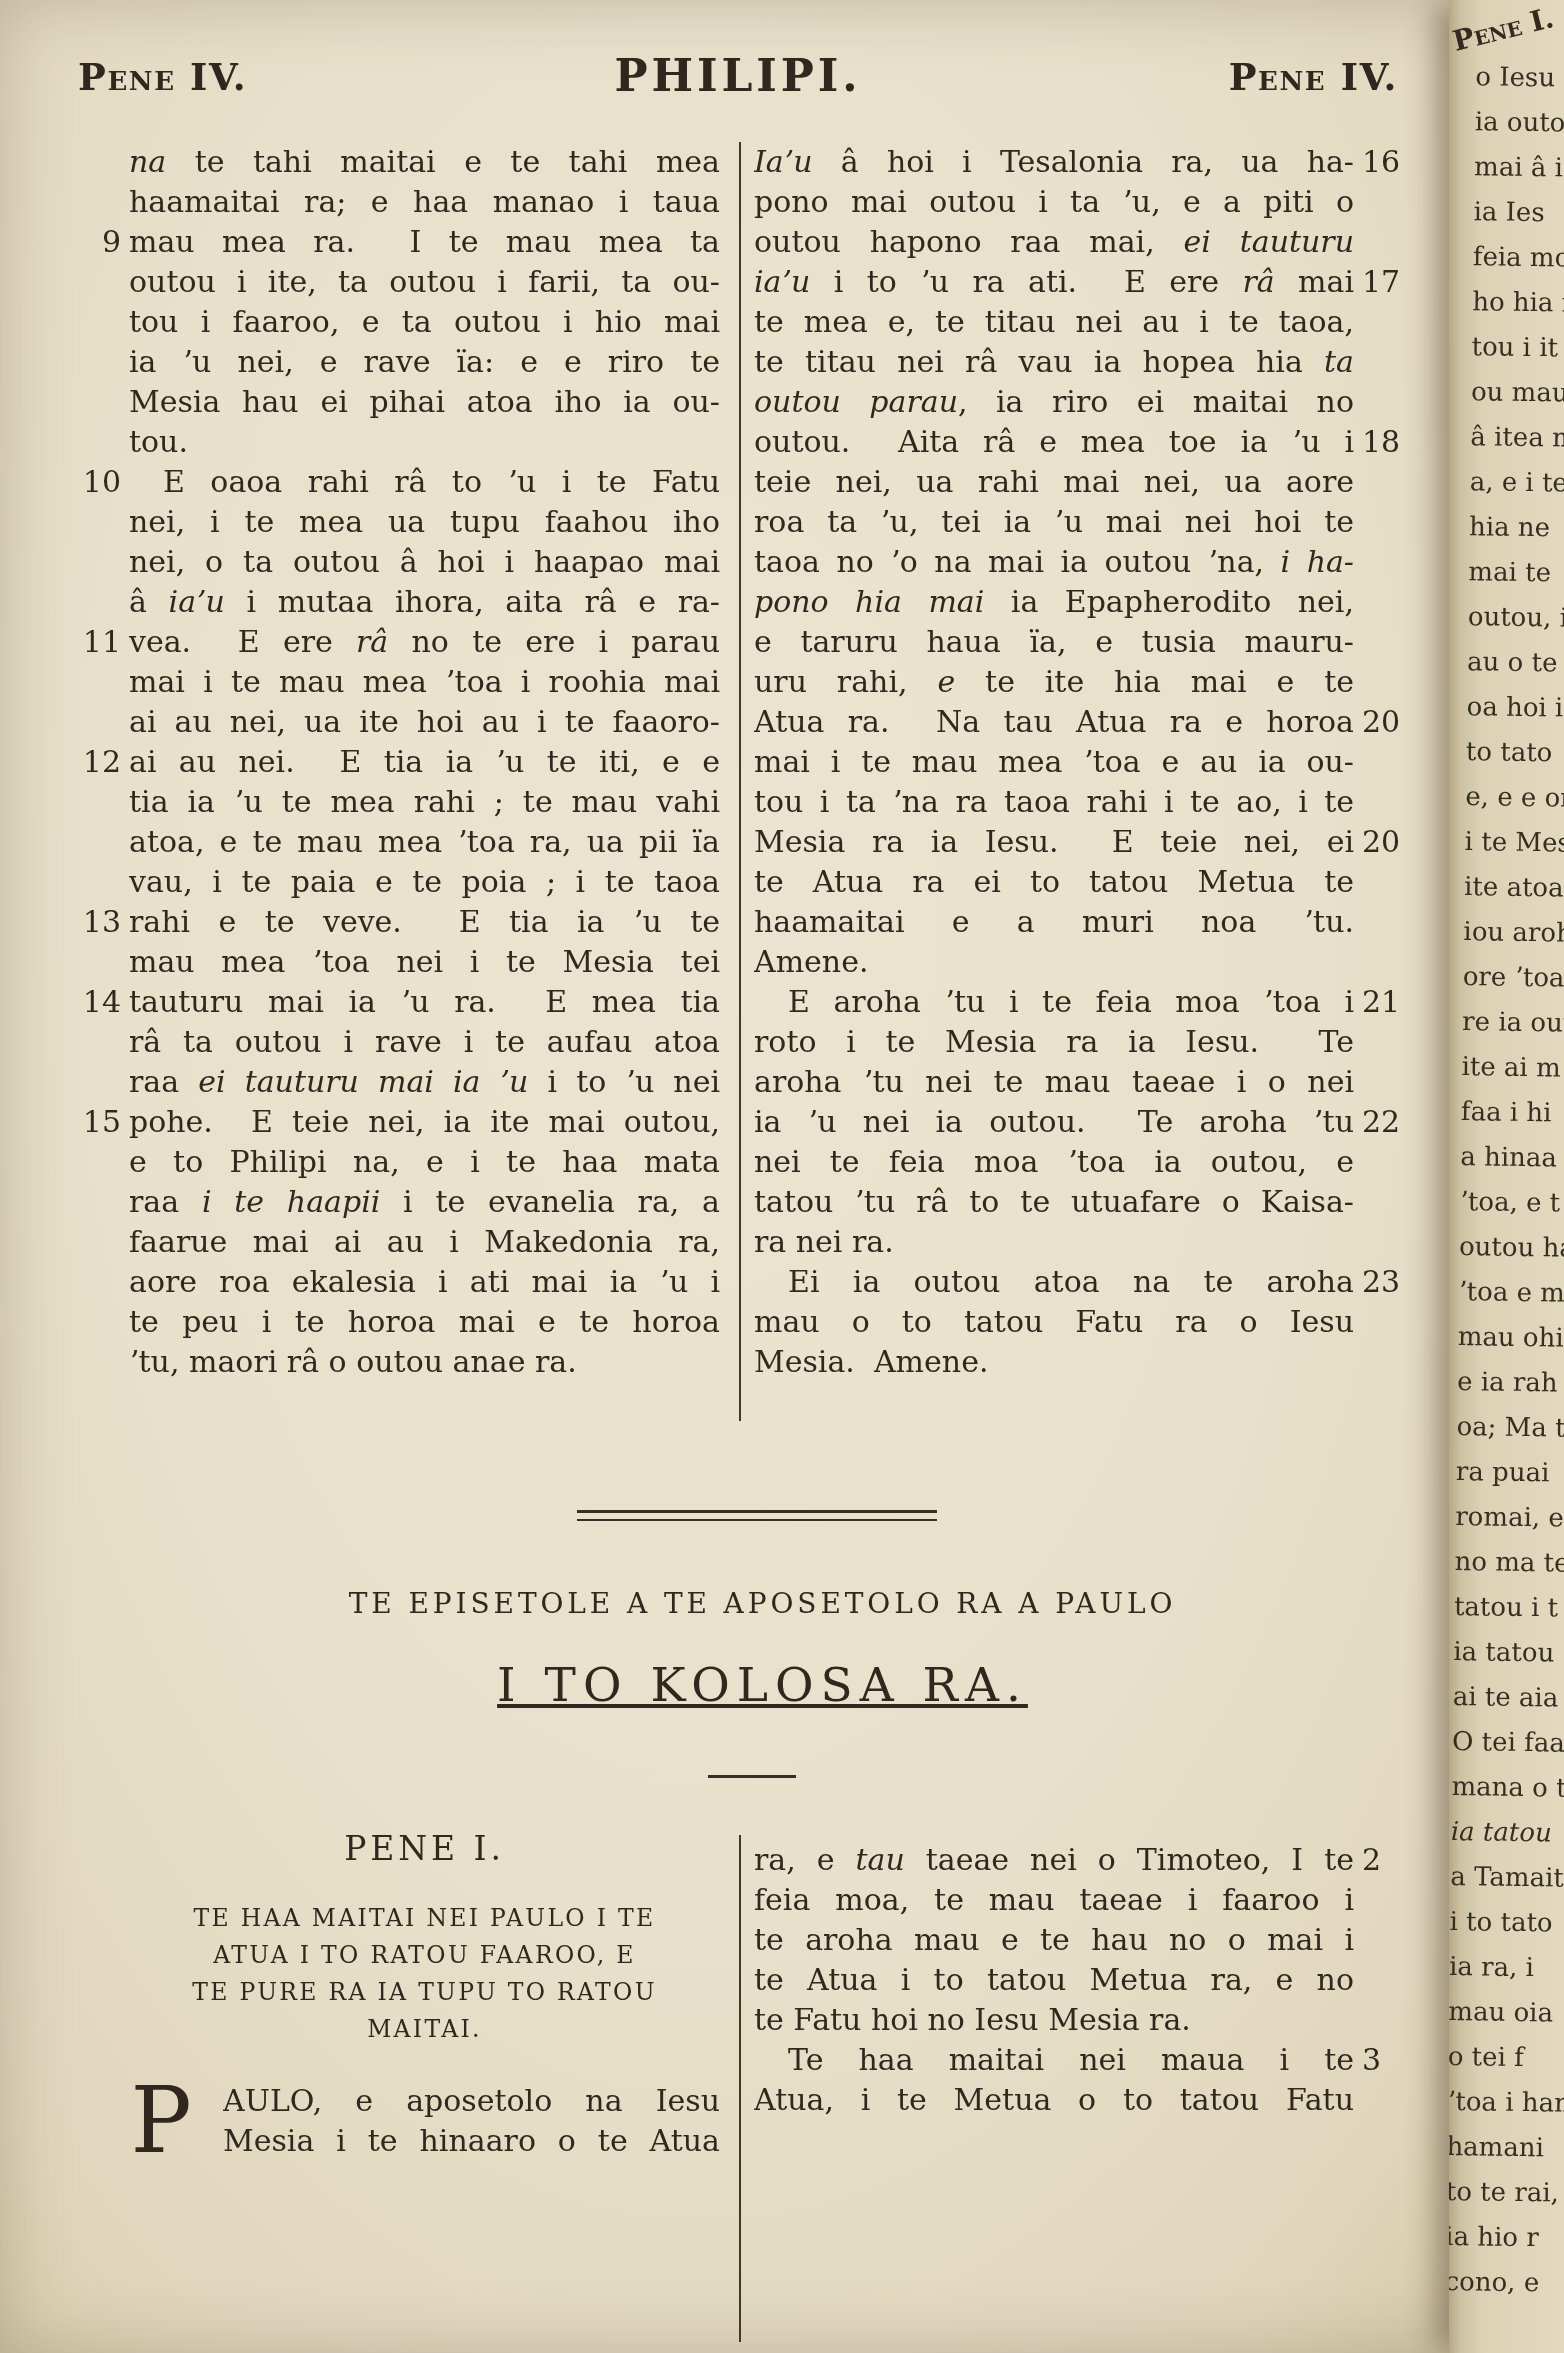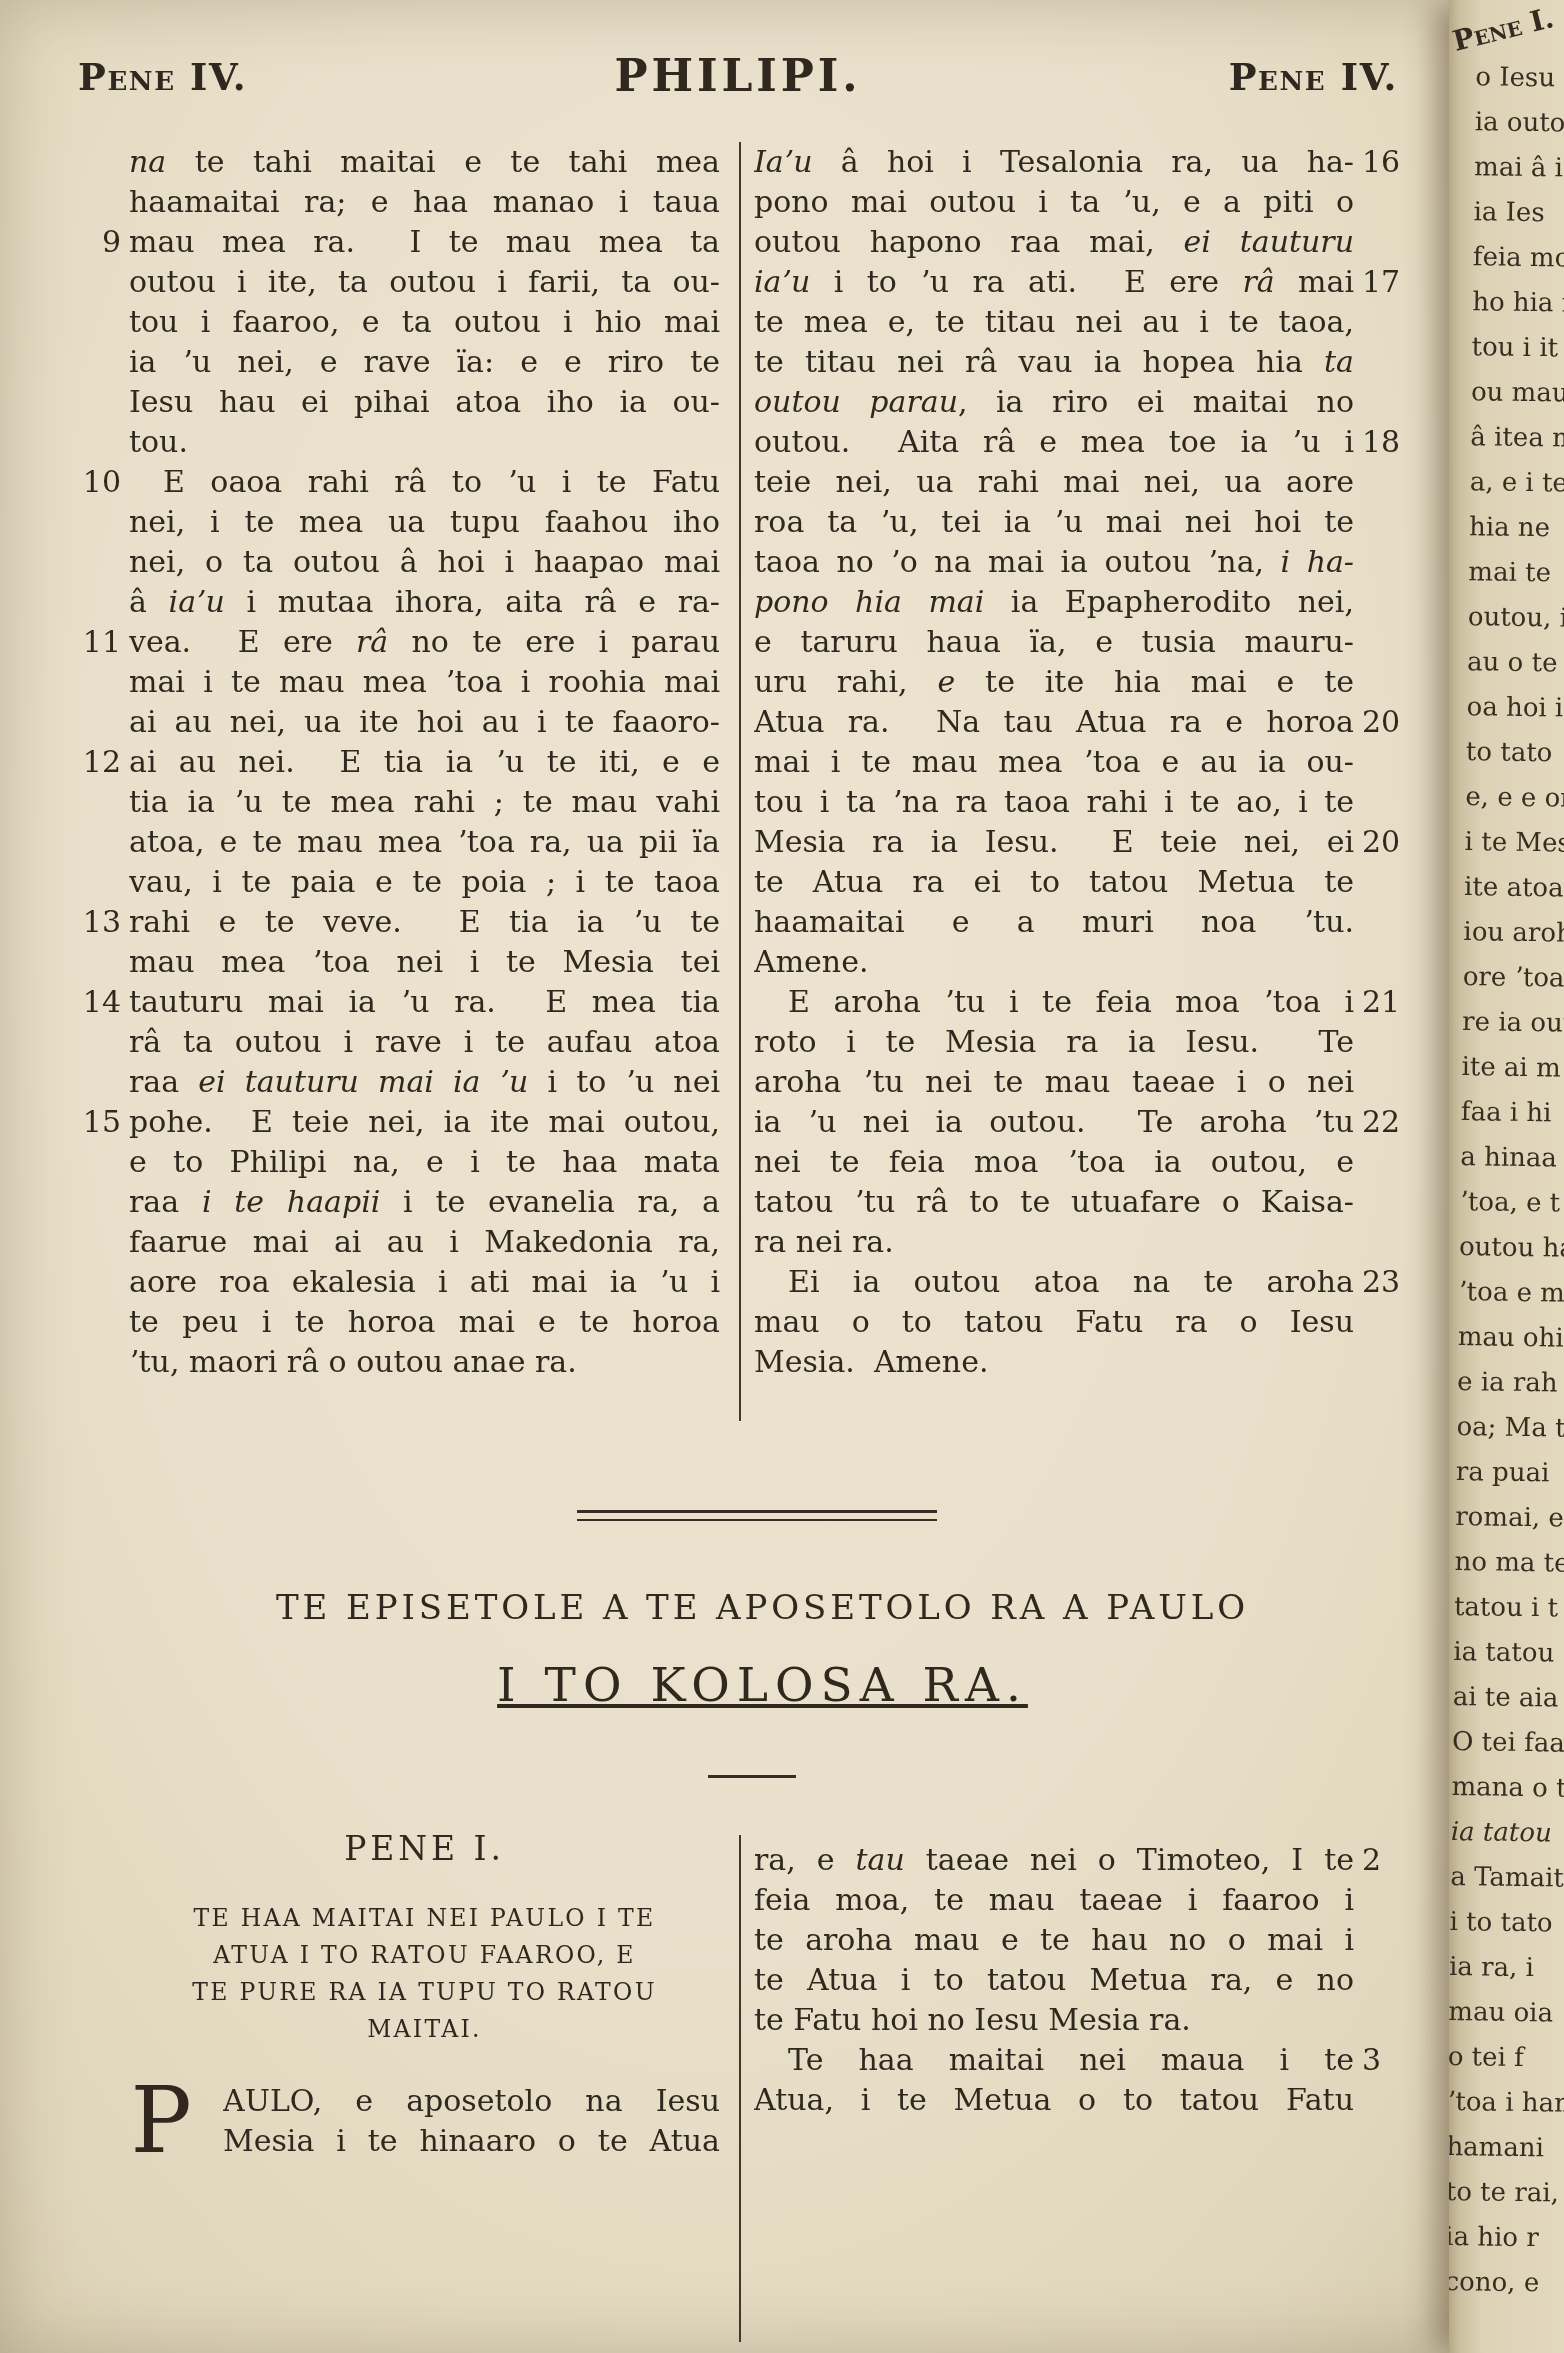--- a/index.html
+++ b/index.html
@@ -48,21 +48,21 @@
   .vrule-1 { left:739px; top:142px; height:1279px; }
   .vrule-2 { left:739px; top:1835px; height:507px; }
   .divider {
     position:absolute; top:1510px; left:577px; width:360px; height:5.5px;
     border-top:3.1px solid #362e24; border-bottom:2.3px solid #362e24;
   }
   .small-rule { position:absolute; top:1775px; left:708px; width:88px; height:3.1px; background:#362e24; }
   
   .book-title-1 {
     position:absolute; top:1587px; left:125px; width:1275px;
-    text-align:center; font-size:34px; letter-spacing:3.9px;
+    text-align:center; font-size:28px; letter-spacing:3.9px;
   }
   .book-title-2 {
     position:absolute; top:1657px; left:125px; width:1275px;
     text-align:center; font-size:47px; letter-spacing:7px;text-decoration:underline;
   }
   .chapter-head {
     position:absolute; top:1829px; left:129px; width:591px;
     text-align:center; font-size:33px; letter-spacing:3.9px;
   }
   .summary {
@@ -135,21 +135,21 @@
         <span class="txt">tou i faaroo, e ta outou i hio mai</span>
       </div>
 
       <div class="line">
         <span class="vnum"></span>
         <span class="txt">ia ʼu nei, e rave ïa: e e riro te</span>
       </div>
 
       <div class="line">
         <span class="vnum"></span>
-        <span class="txt">Iesu hau ei pihai atoa iho ia ou-</span>
+        <span class="txt">Mesia hau ei pihai atoa iho ia ou-</span>
       </div>
 
       <div class="line end">
         <span class="vnum"></span>
         <span class="txt">tou.</span>
       </div>
 
       <div class="line ind">
         <span class="vnum">10</span>
         <span class="txt">E oaoa rahi râ to ʼu i te Fatu</span>

